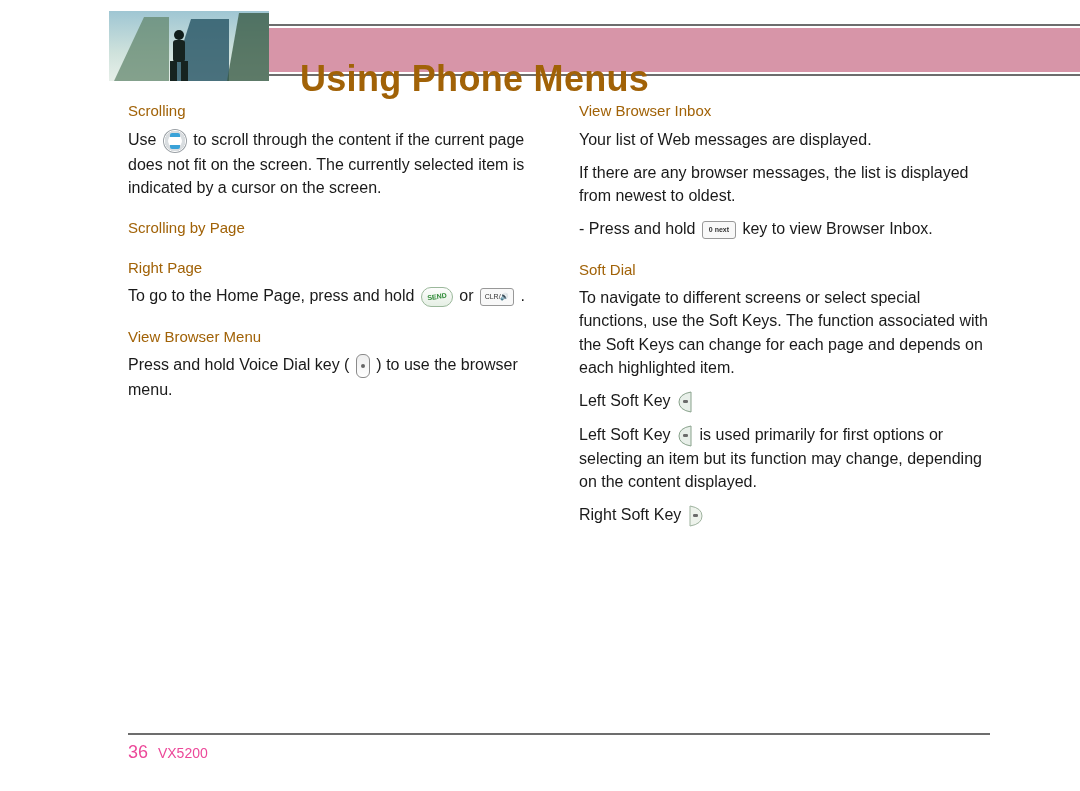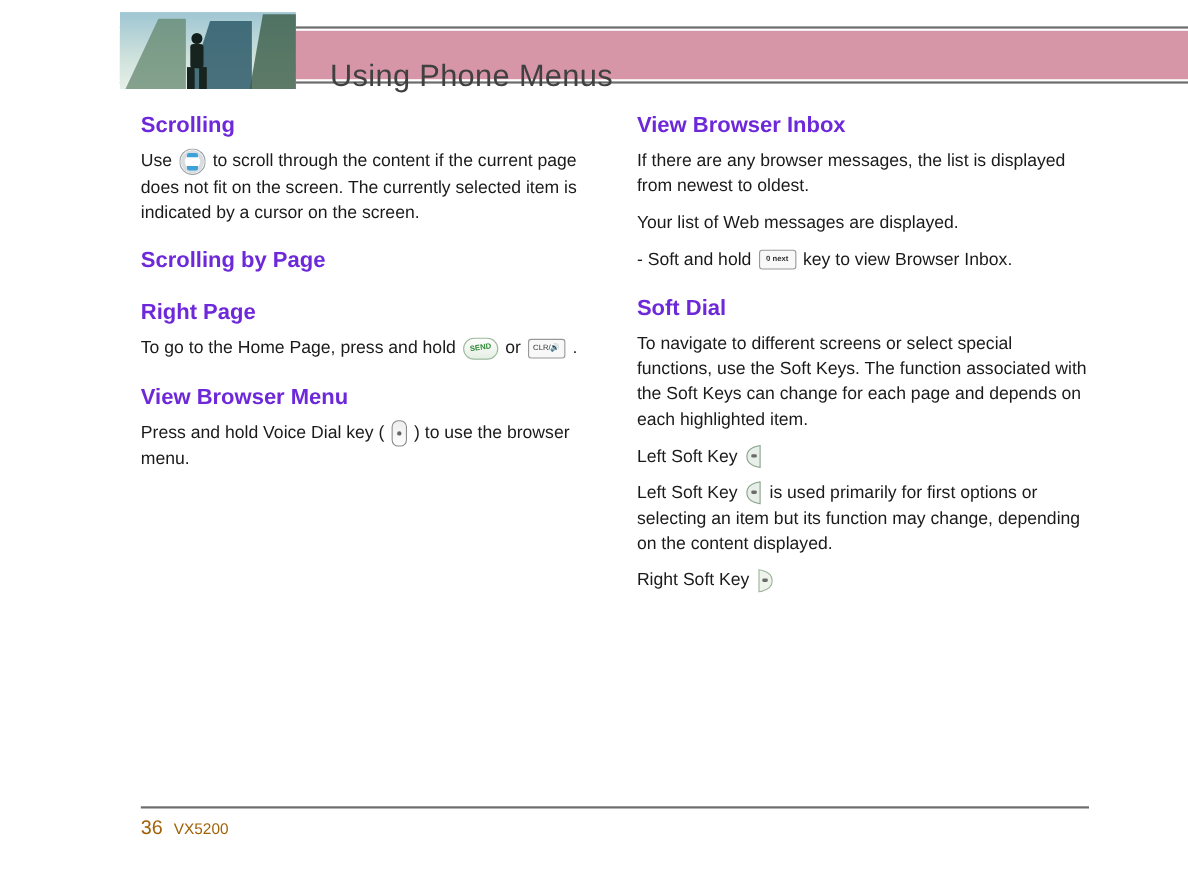--- a/index.html
+++ b/index.html
@@ -41,23 +41,23 @@
     width: 160px;
     height: 70px;
     overflow: hidden;
   }
   .header-img svg { width: 100%; height: 100%; display: block; }
 
   .header-title {
     position: absolute;
     left: 300px;
     top: 34px;
-    font-size: 28px;
-    font-weight: 400;
-    color: #404040;
+    font-size: 36px;
+    font-weight: 700;
+    color: #a16207;
     letter-spacing: .3px;
   }
 
   
   .columns {
     position: absolute;
     left: 128px;
     top: 100px;
     right: 90px;
     bottom: 80px;
@@ -66,23 +66,23 @@
   }
   .col {
     flex: 1 1 0;
     min-width: 0;
     font-size: 16px;
     line-height: 1.45;
   }
 
   h3 {
     margin: 18px 0 6px 0;
-    font-size: 20px;
-    font-weight: 700;
-    color: #6d28d9;
+    font-size: 15px;
+    font-weight: 400;
+    color: #a16207;
   }
   h3:first-child { margin-top: 0; }
   p { margin: 4px 0 10px; }
 
   
   .key {
     display: inline-block;
     vertical-align: middle;
     margin: 0 2px;
   }
@@ -138,21 +138,21 @@
   }
   .key-softL svg, .key-softR svg { width:100%; height:100%; display:block; }
 
   
   .footer-rule {
     position: absolute; left: 128px; right: 90px; bottom: 56px;
     height: 2px; background: #6d6d6d;
   }
   .footer {
     position: absolute; left: 128px; bottom: 28px;
-    font-size: 14px; color:#a16207;
+    font-size: 14px; color:#ec4899;
   }
   .footer .pageno { font-size: 18px; margin-right: 6px; }
 </style>
 </head>
 <body>
 
 <div class="header-pink"></div>
 
 <div class="header-img">
   <svg viewBox="0 0 160 70" preserveAspectRatio="xMidYMid slice">
@@ -205,24 +205,24 @@
     <p>
       <span>Press and hold Voice Dial key (</span>
       <span class="key key-voice"></span>
       <span>) to use the browser menu.</span>
     </p>
   </div>
 
   <div class="col">
 
     <h3>View Browser Inbox</h3>
+    <p>Your list of Web messages are displayed.</p>
     <p>If there are any browser messages, the list is displayed from newest to oldest.</p>
-    <p>Your list of Web messages are displayed.</p>
-    <p>
-      <span>- Soft and hold</span>
+    <p>
+      <span>- Press and hold</span>
       <span class="key key-0"></span>
       <span>key to view Browser Inbox.</span>
     </p>
 
     <h3>Soft Dial</h3>
     <p>To navigate to different screens or select special functions, use the Soft Keys. The function associated with the Soft Keys can change for each page and depends on each highlighted item.</p>
 
     <p>
       <span>Left Soft Key</span>
       <span class="key key-softL">

